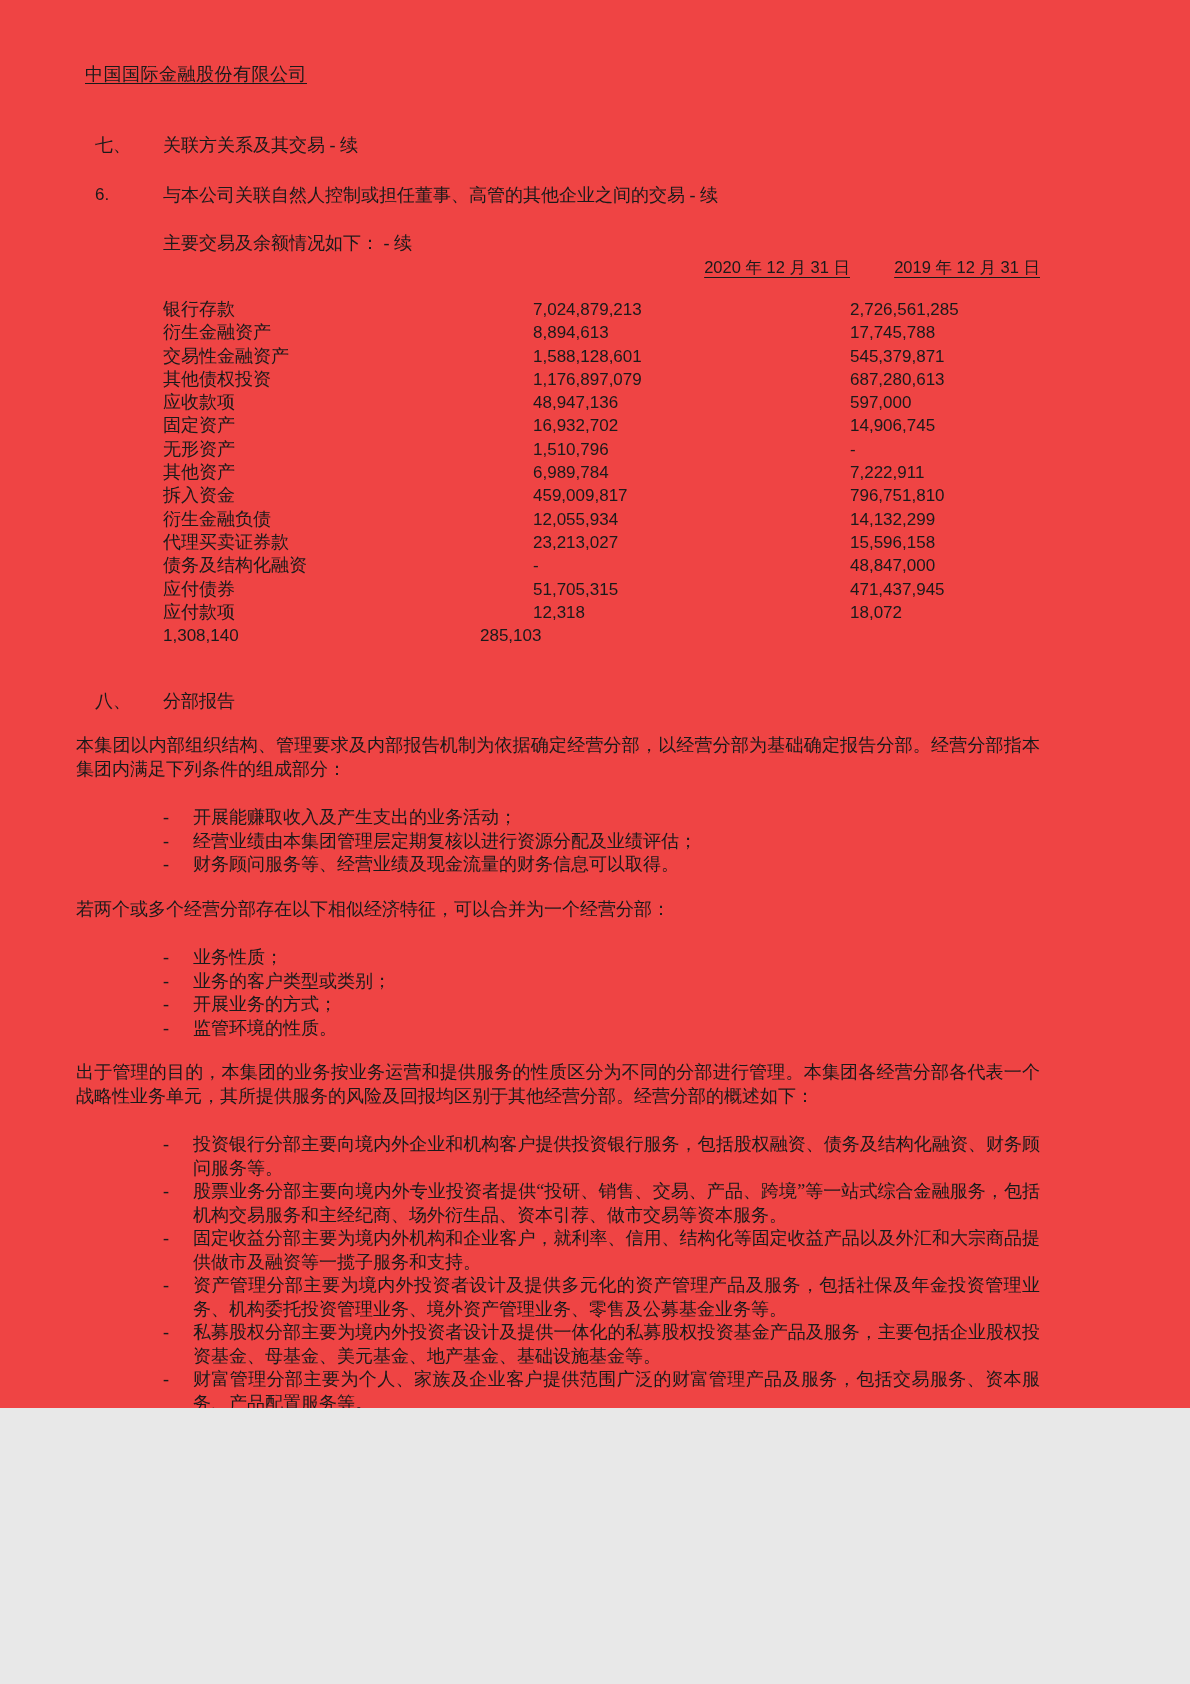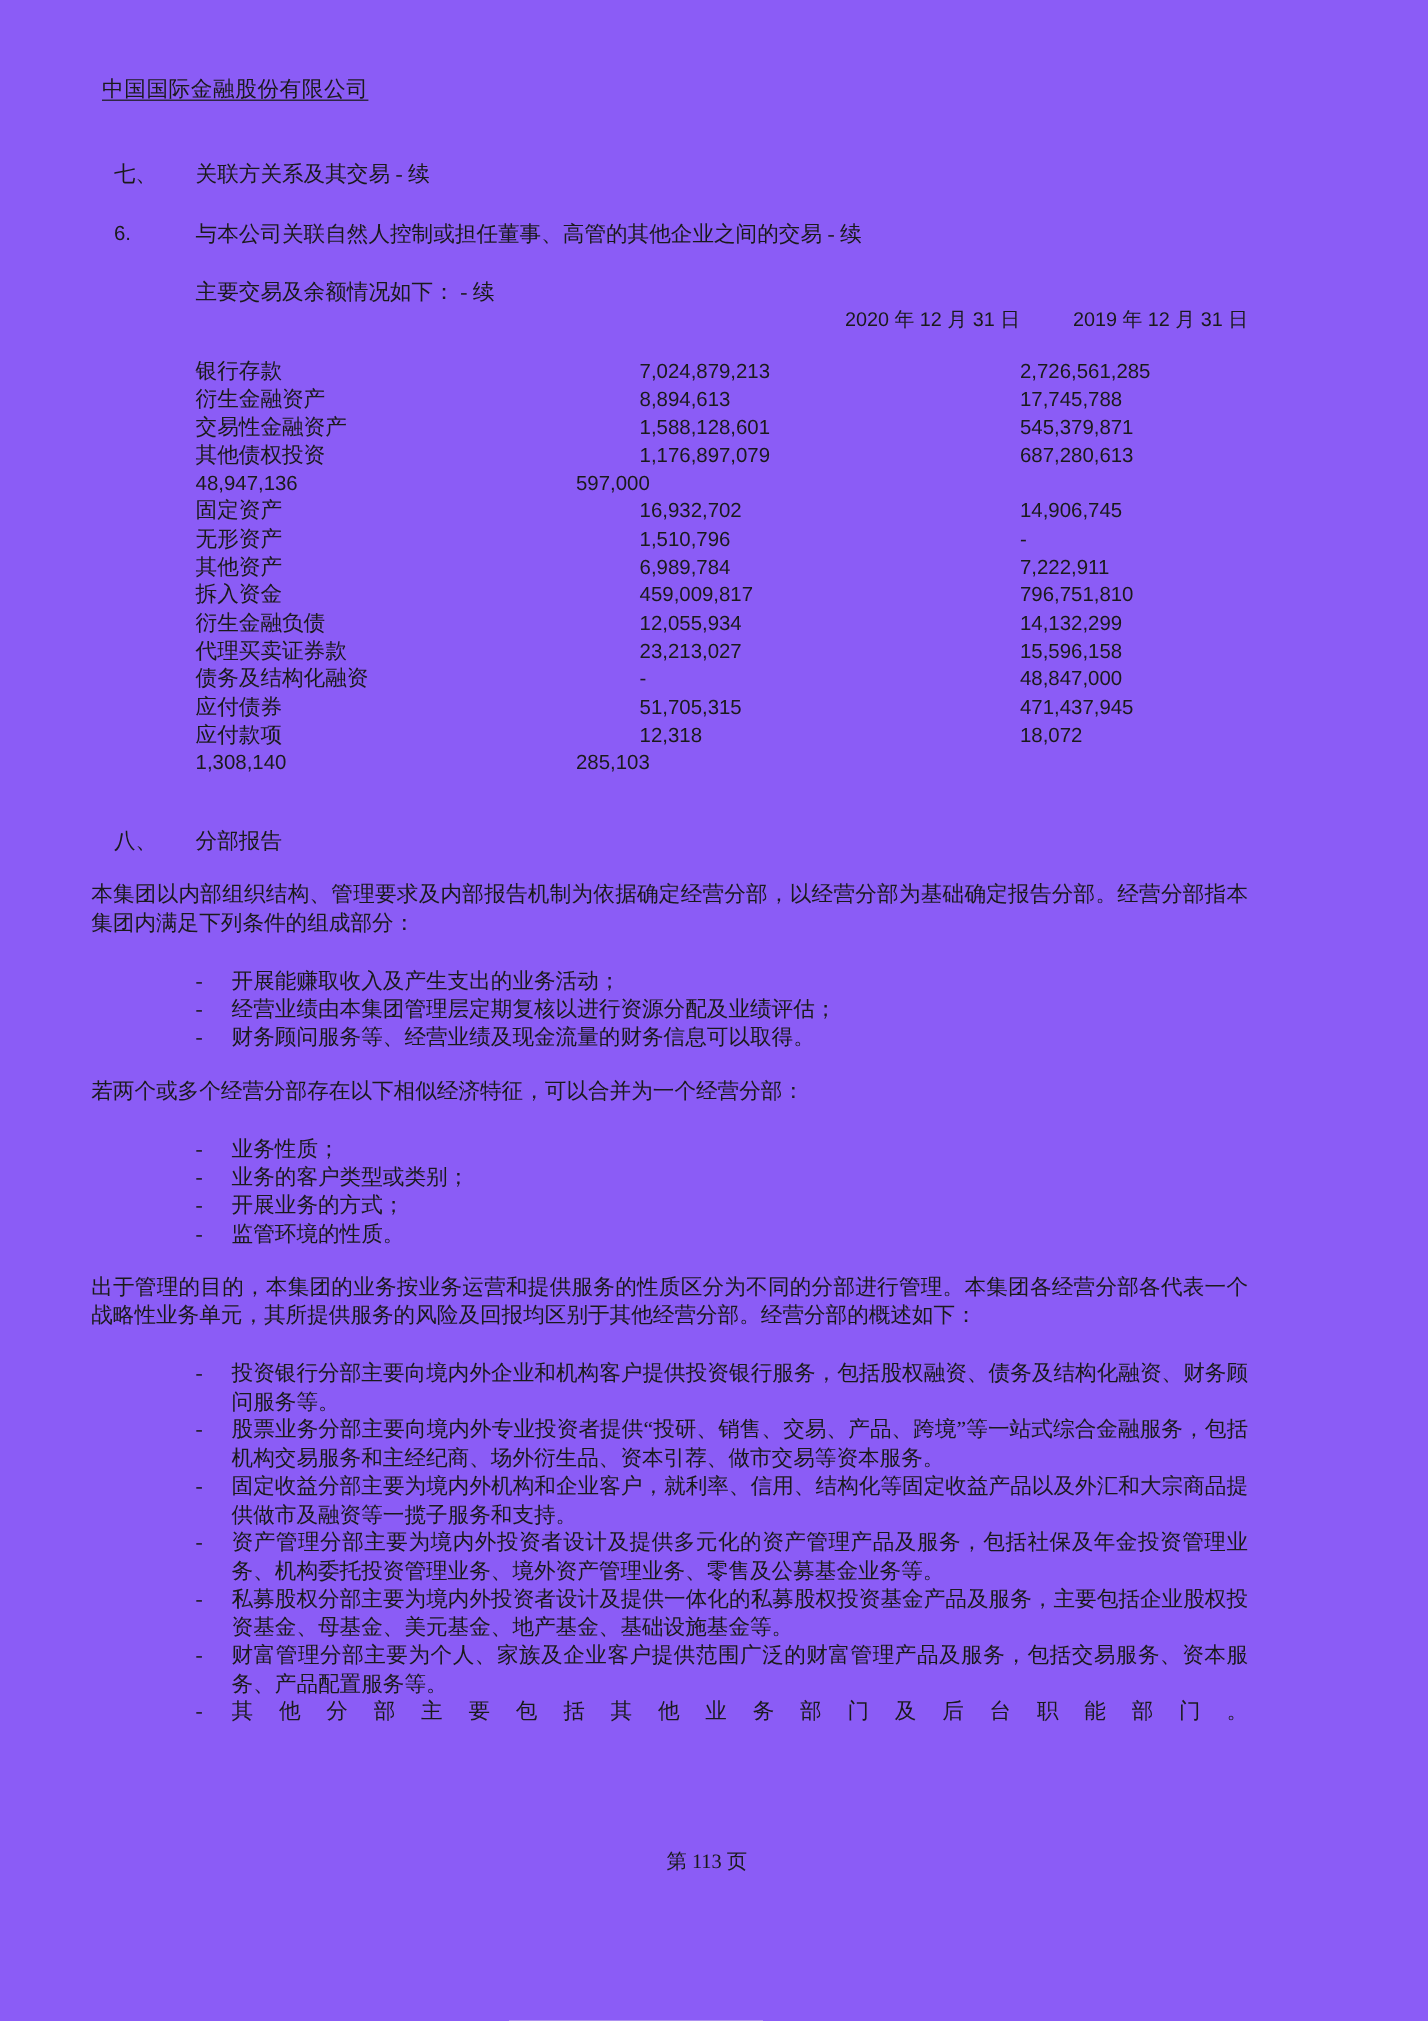--- a/index.html
+++ b/index.html
@@ -1,21 +1,21 @@
 <!DOCTYPE html>
 <html><head>
 <meta charset="utf-8">
 <style>
   html, body { margin: 0; padding: 0; background: #e8e8e8; }
   .page {
     position: relative;
     width: 1190px;
-    height: 1684px;
+    height: 1408px;
     margin: 0 auto;
-    background: #8b5cf6;
+    background: #ef4444;
     font-family: "Liberation Serif", "DejaVu Serif", serif;
     font-size: 18px;
     color: #1a1a1a;
     overflow: hidden;
   }
   .company {
     margin: 62px 0 0 85px;
     text-decoration: underline;
     text-underline-offset: 3px;
     letter-spacing: 0.5px;
@@ -27,20 +27,21 @@
   .item-num { font-family: "Liberation Sans", "DejaVu Sans", sans-serif; font-size: 17px; }
   .intro { margin-left: 163px; margin-right: 150px; margin-top: 24px; line-height: 24px; }
 
   .tbl { margin-left: 163px; width: 877px; }
   .tbl-head { display: flex; margin-top: 0; line-height: 24px; }
   .tbl-head .spacer { flex: 1; }
   .hdr-cell {
     font-family: "Liberation Sans", "DejaVu Sans", sans-serif;
     font-size: 16.5px;
     text-align: right;
+    text-decoration: underline;
     text-underline-offset: 4px;
   }
   .hdr-2020 { width: 322px; flex: 0 0 322px; }
   .hdr-2019 { width: 190px; flex: 0 0 190px; }
   .tbl-body { margin-top: 19px; }
   .trow { display: flex; line-height: 23.3px; }
   .trow .lbl { width: 370px; flex: 0 0 370px; }
   .trow .num {
     font-family: "Liberation Sans", "DejaVu Sans", sans-serif;
     font-size: 17px;
@@ -120,20 +121,21 @@
     <div class="num v2019">545,379,871</div>
   </div>
 
   <div class="trow">
     <div class="lbl">其他债权投资</div>
     <div class="num v2020">1,176,897,079</div>
     <div class="num v2019">687,280,613</div>
   </div>
 
   <div class="trow">
+    <div class="lbl">应收款项</div>
     <div class="num v2020">48,947,136</div>
     <div class="num v2019">597,000</div>
   </div>
 
   <div class="trow">
     <div class="lbl">固定资产</div>
     <div class="num v2020">16,932,702</div>
     <div class="num v2019">14,906,745</div>
   </div>
 

